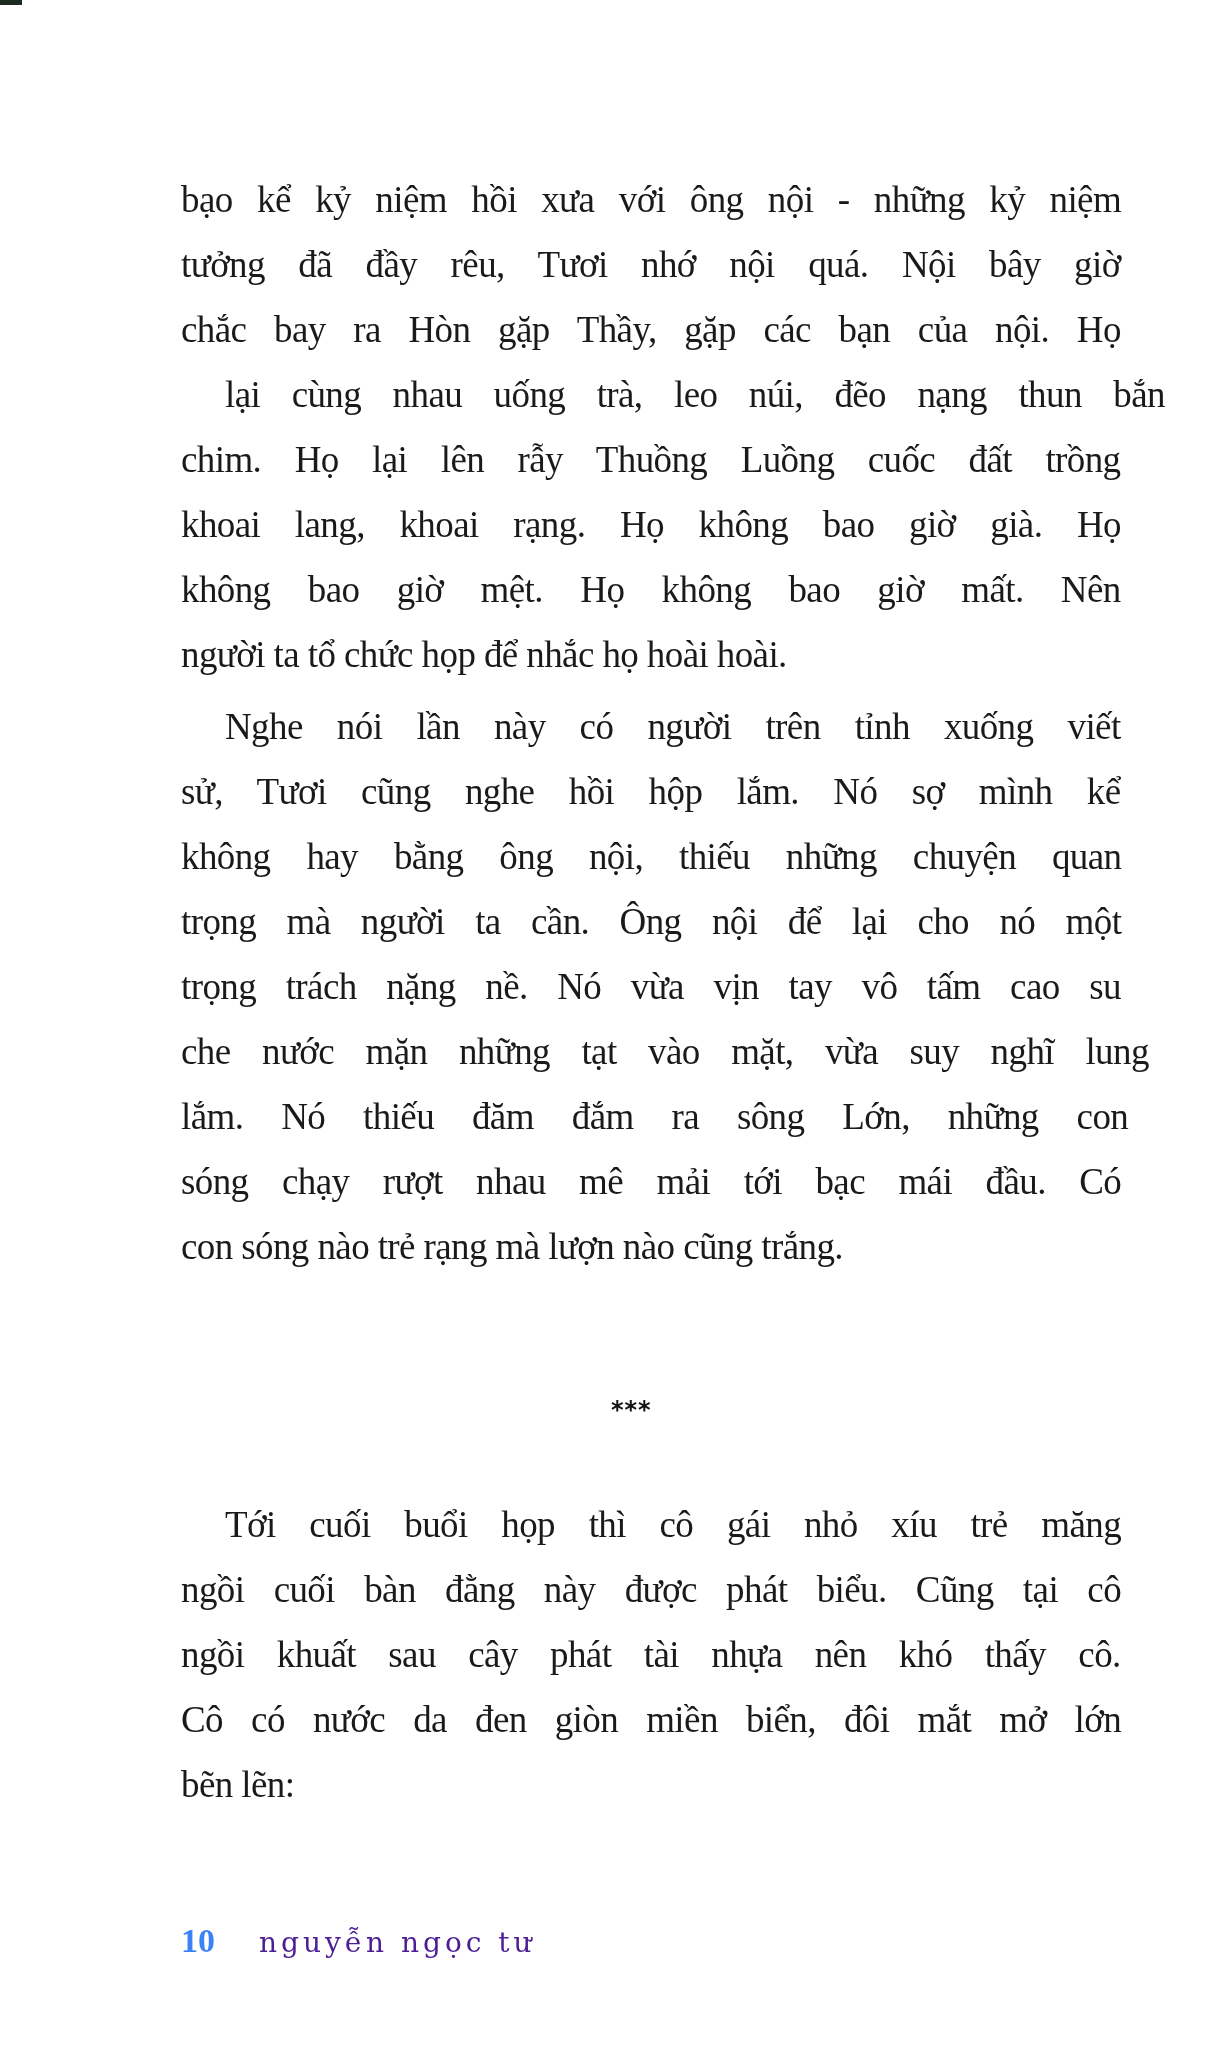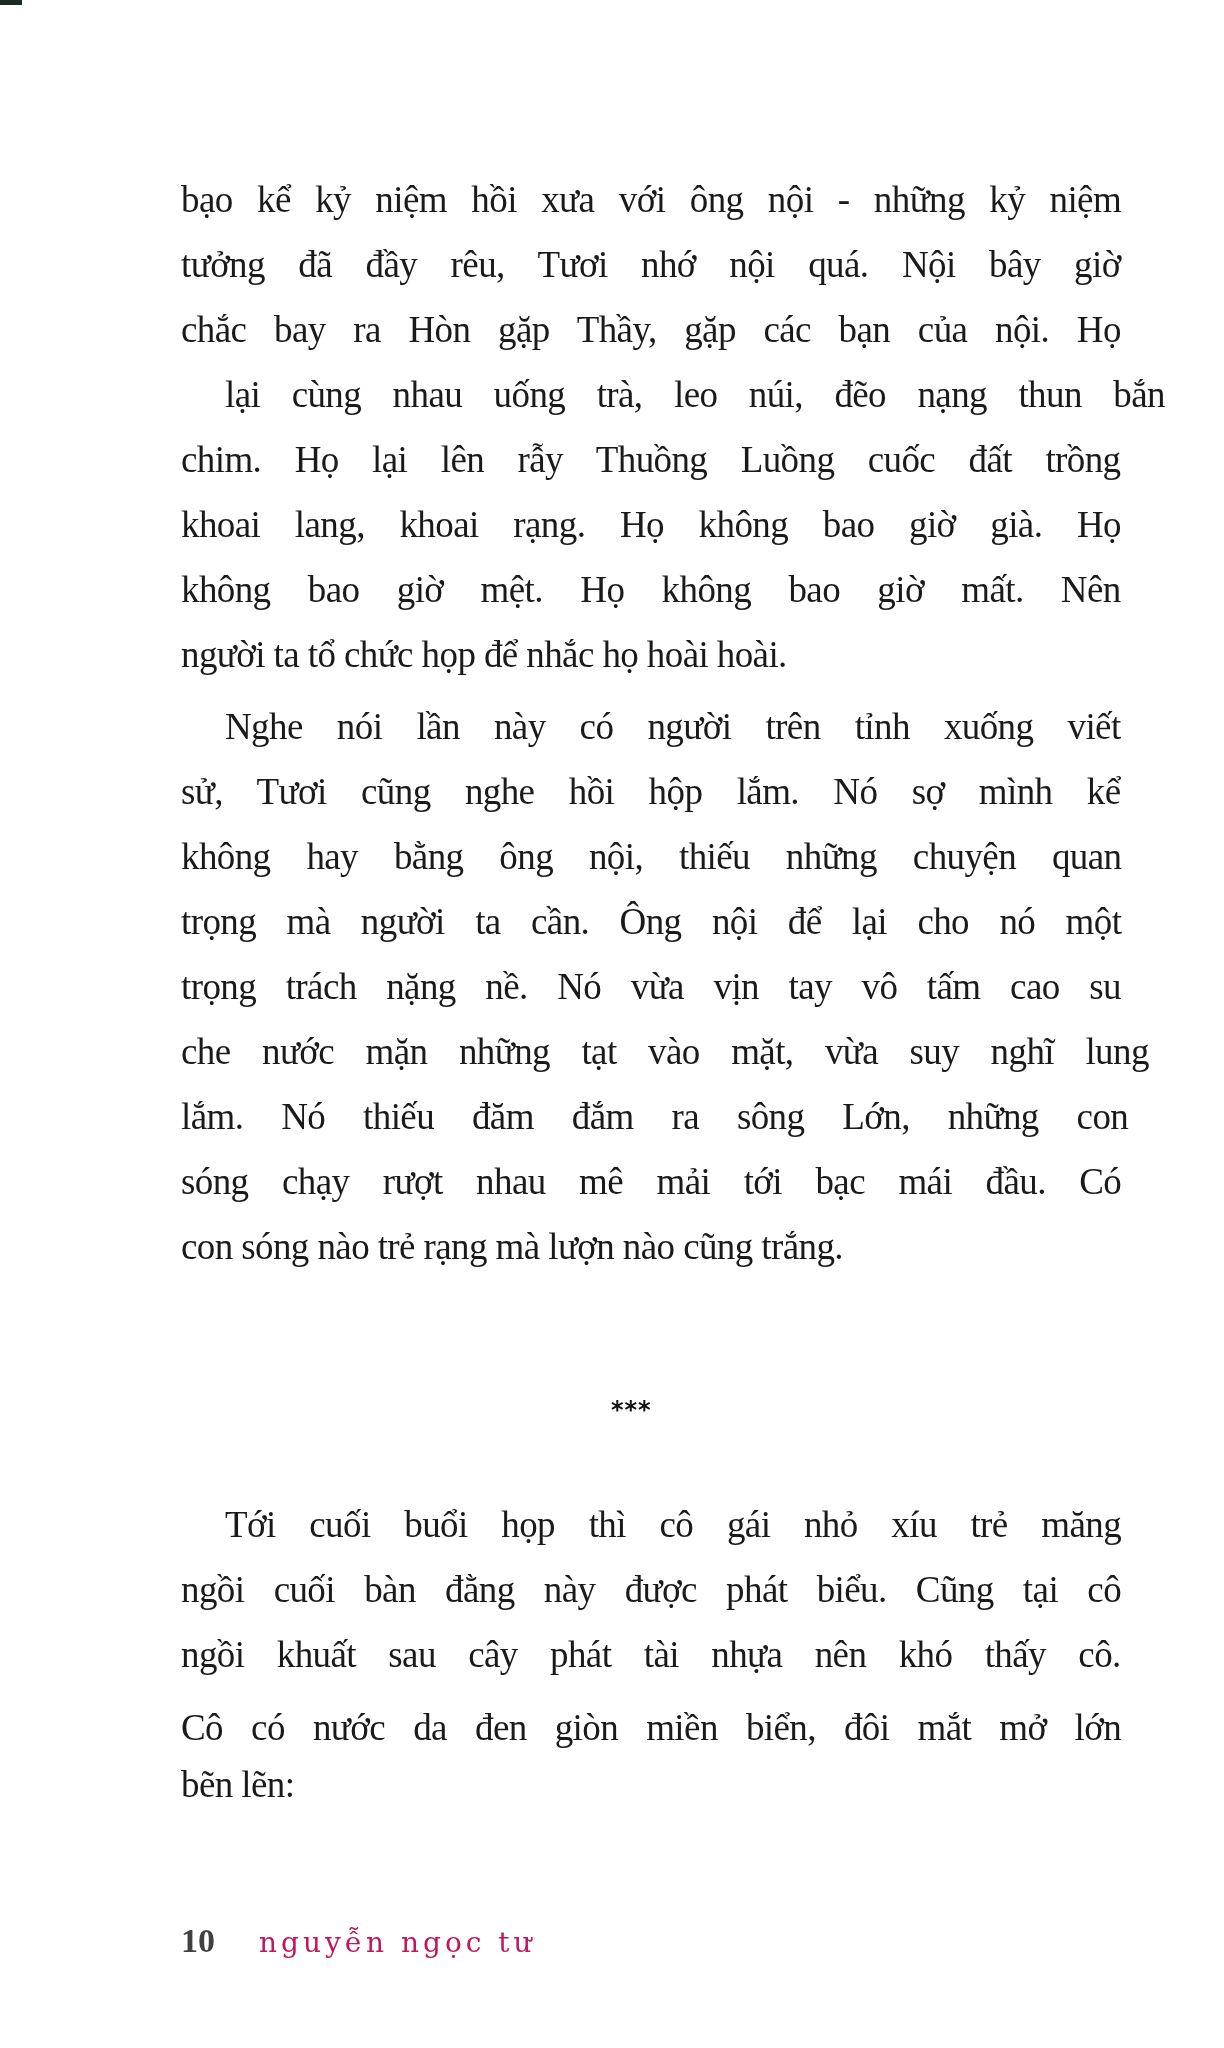--- a/index.html
+++ b/index.html
@@ -55,27 +55,27 @@
       top: 1922px;
       left: 0;
       display: flex;
       align-items: baseline;
       gap: 44px;
     }
     .page-number {
       font-family: "Liberation Serif", serif;
       font-weight: bold;
       font-size: 34px;
-      color: #404040;
+      color: #3b82f6;
     }
     .author {
       font-family: "DejaVu Serif", serif;
       font-size: 28px;
       letter-spacing: 4px;
-      color: #be185d;
+      color: #4c1d95;
     }
   </style>
 </head>
 <body>
 
 <div class="corner-mark"></div>
 
 <div class="page">
 
   <div>
@@ -100,21 +100,21 @@
     <div class="line" style="top: 1160px; word-spacing: 24.8px; text-align: center;">sóng chạy rượt nhau mê mải tới bạc mái đầu. Có</div>
     <div class="line" style="top:1225px">con sóng nào trẻ rạng mà lượn nào cũng trắng.</div>
   </div>
 
   <div class="stars">***</div>
 
   <div>
     <div class="line indent" style="top: 1503px; word-spacing: 25px;">Tới cuối buổi họp thì cô gái nhỏ xíu trẻ măng</div>
     <div class="line" style="top: 1568px; word-spacing: 20.6px;">ngồi cuối bàn đằng này được phát biểu. Cũng tại cô</div>
     <div class="line" style="top: 1633px; word-spacing: 23.7px;">ngồi khuất sau cây phát tài nhựa nên khó thấy cô.</div>
-    <div class="line" style="top: 1698px; word-spacing: 19.4545px; margin-top: 8px;">Cô có nước da đen giòn miền biển, đôi mắt mở lớn</div>
+    <div class="line" style="top: 1698px; word-spacing: 19.4545px;">Cô có nước da đen giòn miền biển, đôi mắt mở lớn</div>
     <div class="line" style="top:1763px">bẽn lẽn:</div>
   </div>
 
   <div class="footer">
     <span class="page-number">10</span>
     <span class="author">nguyễn ngọc tư</span>
   </div>
 
 </div>
 

